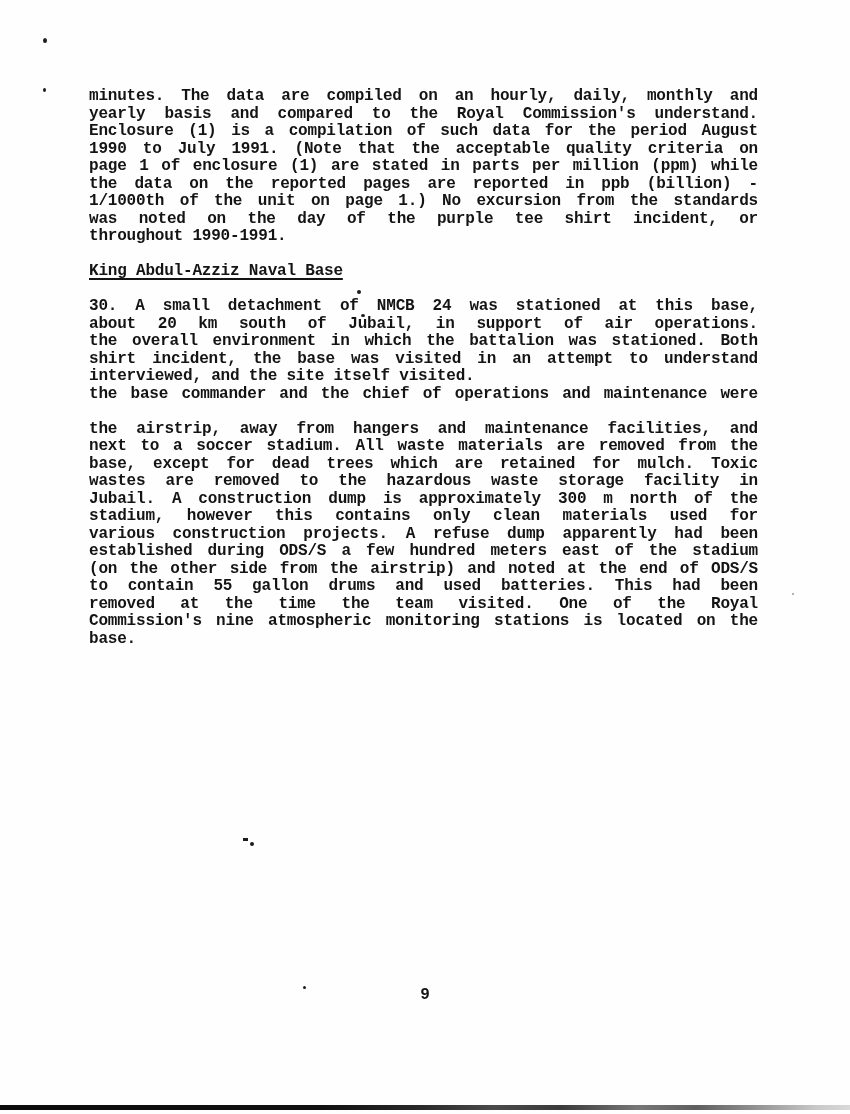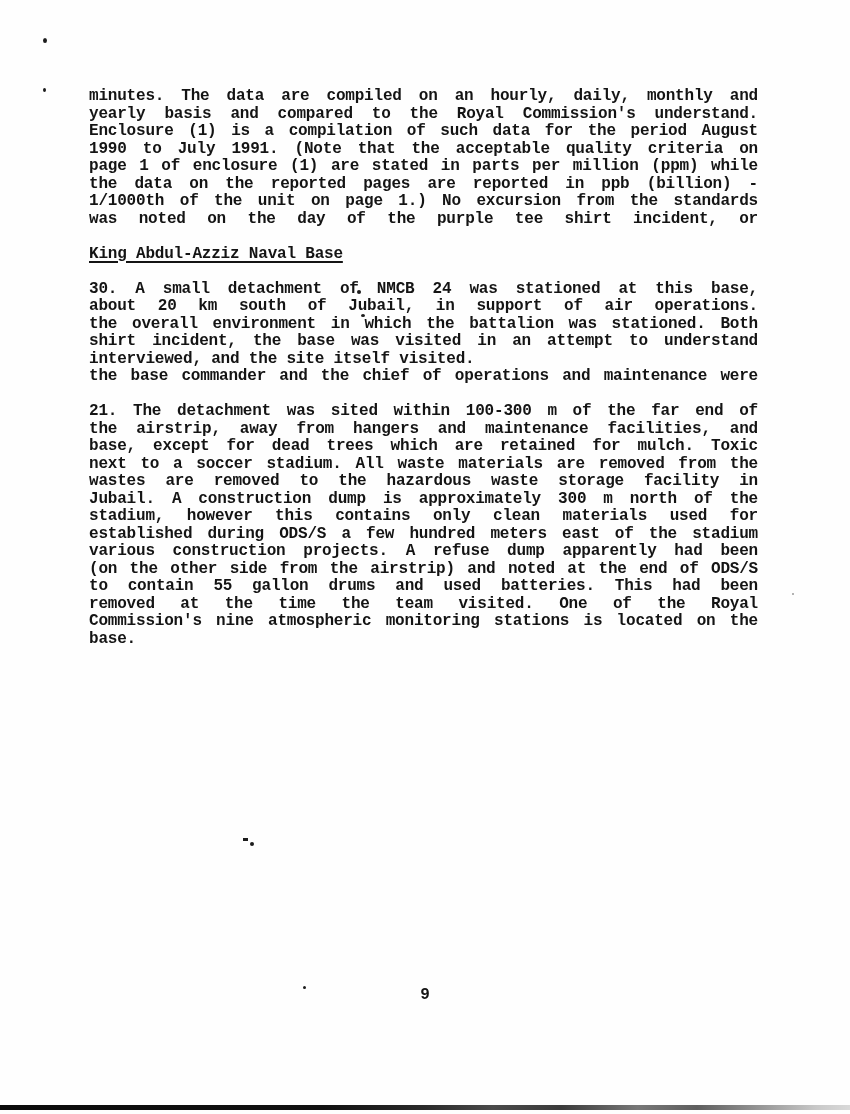--- a/index.html
+++ b/index.html
@@ -71,40 +71,40 @@
   <div class="content" id="content">
       <div class="block paragraph">
         <div class="line j">minutes.  The data are compiled on an hourly, daily, monthly and</div>
         <div class="line j">yearly basis and compared to the Royal Commission's understand.</div>
         <div class="line j">Enclosure (1) is a compilation of such data for the period August</div>
         <div class="line j">1990 to July 1991.  (Note that the acceptable quality criteria on</div>
         <div class="line j">page 1 of enclosure (1) are stated in parts per million (ppm) while</div>
         <div class="line j">the data on the reported pages are reported in ppb (billion) -</div>
         <div class="line j">1/1000th of the unit on page 1.)  No excursion from the standards</div>
         <div class="line j">was noted on the day of the purple tee shirt incident, or</div>
+        <div class="line">throughout 1990-1991.</div>
       </div>
       <div class="block heading">King Abdul-Azziz Naval Base</div>
       <div class="block paragraph">
         <div class="line j">30.  A small detachment of NMCB 24 was stationed at this base,</div>
         <div class="line j">about 20 km south of Jubail, in support of air operations.</div>
         <div class="line j">the overall environment in which the battalion was stationed.  Both</div>
         <div class="line j">shirt incident, the base was visited in an attempt to understand</div>
         <div class="line">interviewed, and the site itself visited.</div>
         <div class="line j">the base commander and the chief of operations and maintenance were</div>
       </div>
       <div class="block paragraph">
-        <div class="line j">21.  The detachment was sited within 100-300 m of the far end of</div>
         <div class="line j">the airstrip, away from hangers and maintenance facilities, and</div>
+        <div class="line j">next to a soccer stadium.  All waste materials are removed from the</div>
         <div class="line j">base, except for dead trees which are retained for mulch.  Toxic</div>
-        <div class="line j">next to a soccer stadium.  All waste materials are removed from the</div>
         <div class="line j">wastes are removed to the hazardous waste storage facility in</div>
         <div class="line j">Jubail.  A construction dump is approximately 300 m north of the</div>
         <div class="line j">stadium, however this contains only clean materials used for</div>
+        <div class="line j">various construction projects.  A refuse dump apparently had been</div>
         <div class="line j">established during ODS/S a few hundred meters east of the stadium</div>
-        <div class="line j">various construction projects.  A refuse dump apparently had been</div>
         <div class="line j">(on the other side from the airstrip) and noted at the end of ODS/S</div>
         <div class="line j">to contain 55 gallon drums and used batteries.  This had been</div>
         <div class="line j">removed at the time the team visited.   One of the Royal</div>
         <div class="line j">Commission's nine atmospheric monitoring stations is located on the</div>
         <div class="line">base.</div>
       </div>
     </div>
 
   <div class="page-number">9</div>
 

